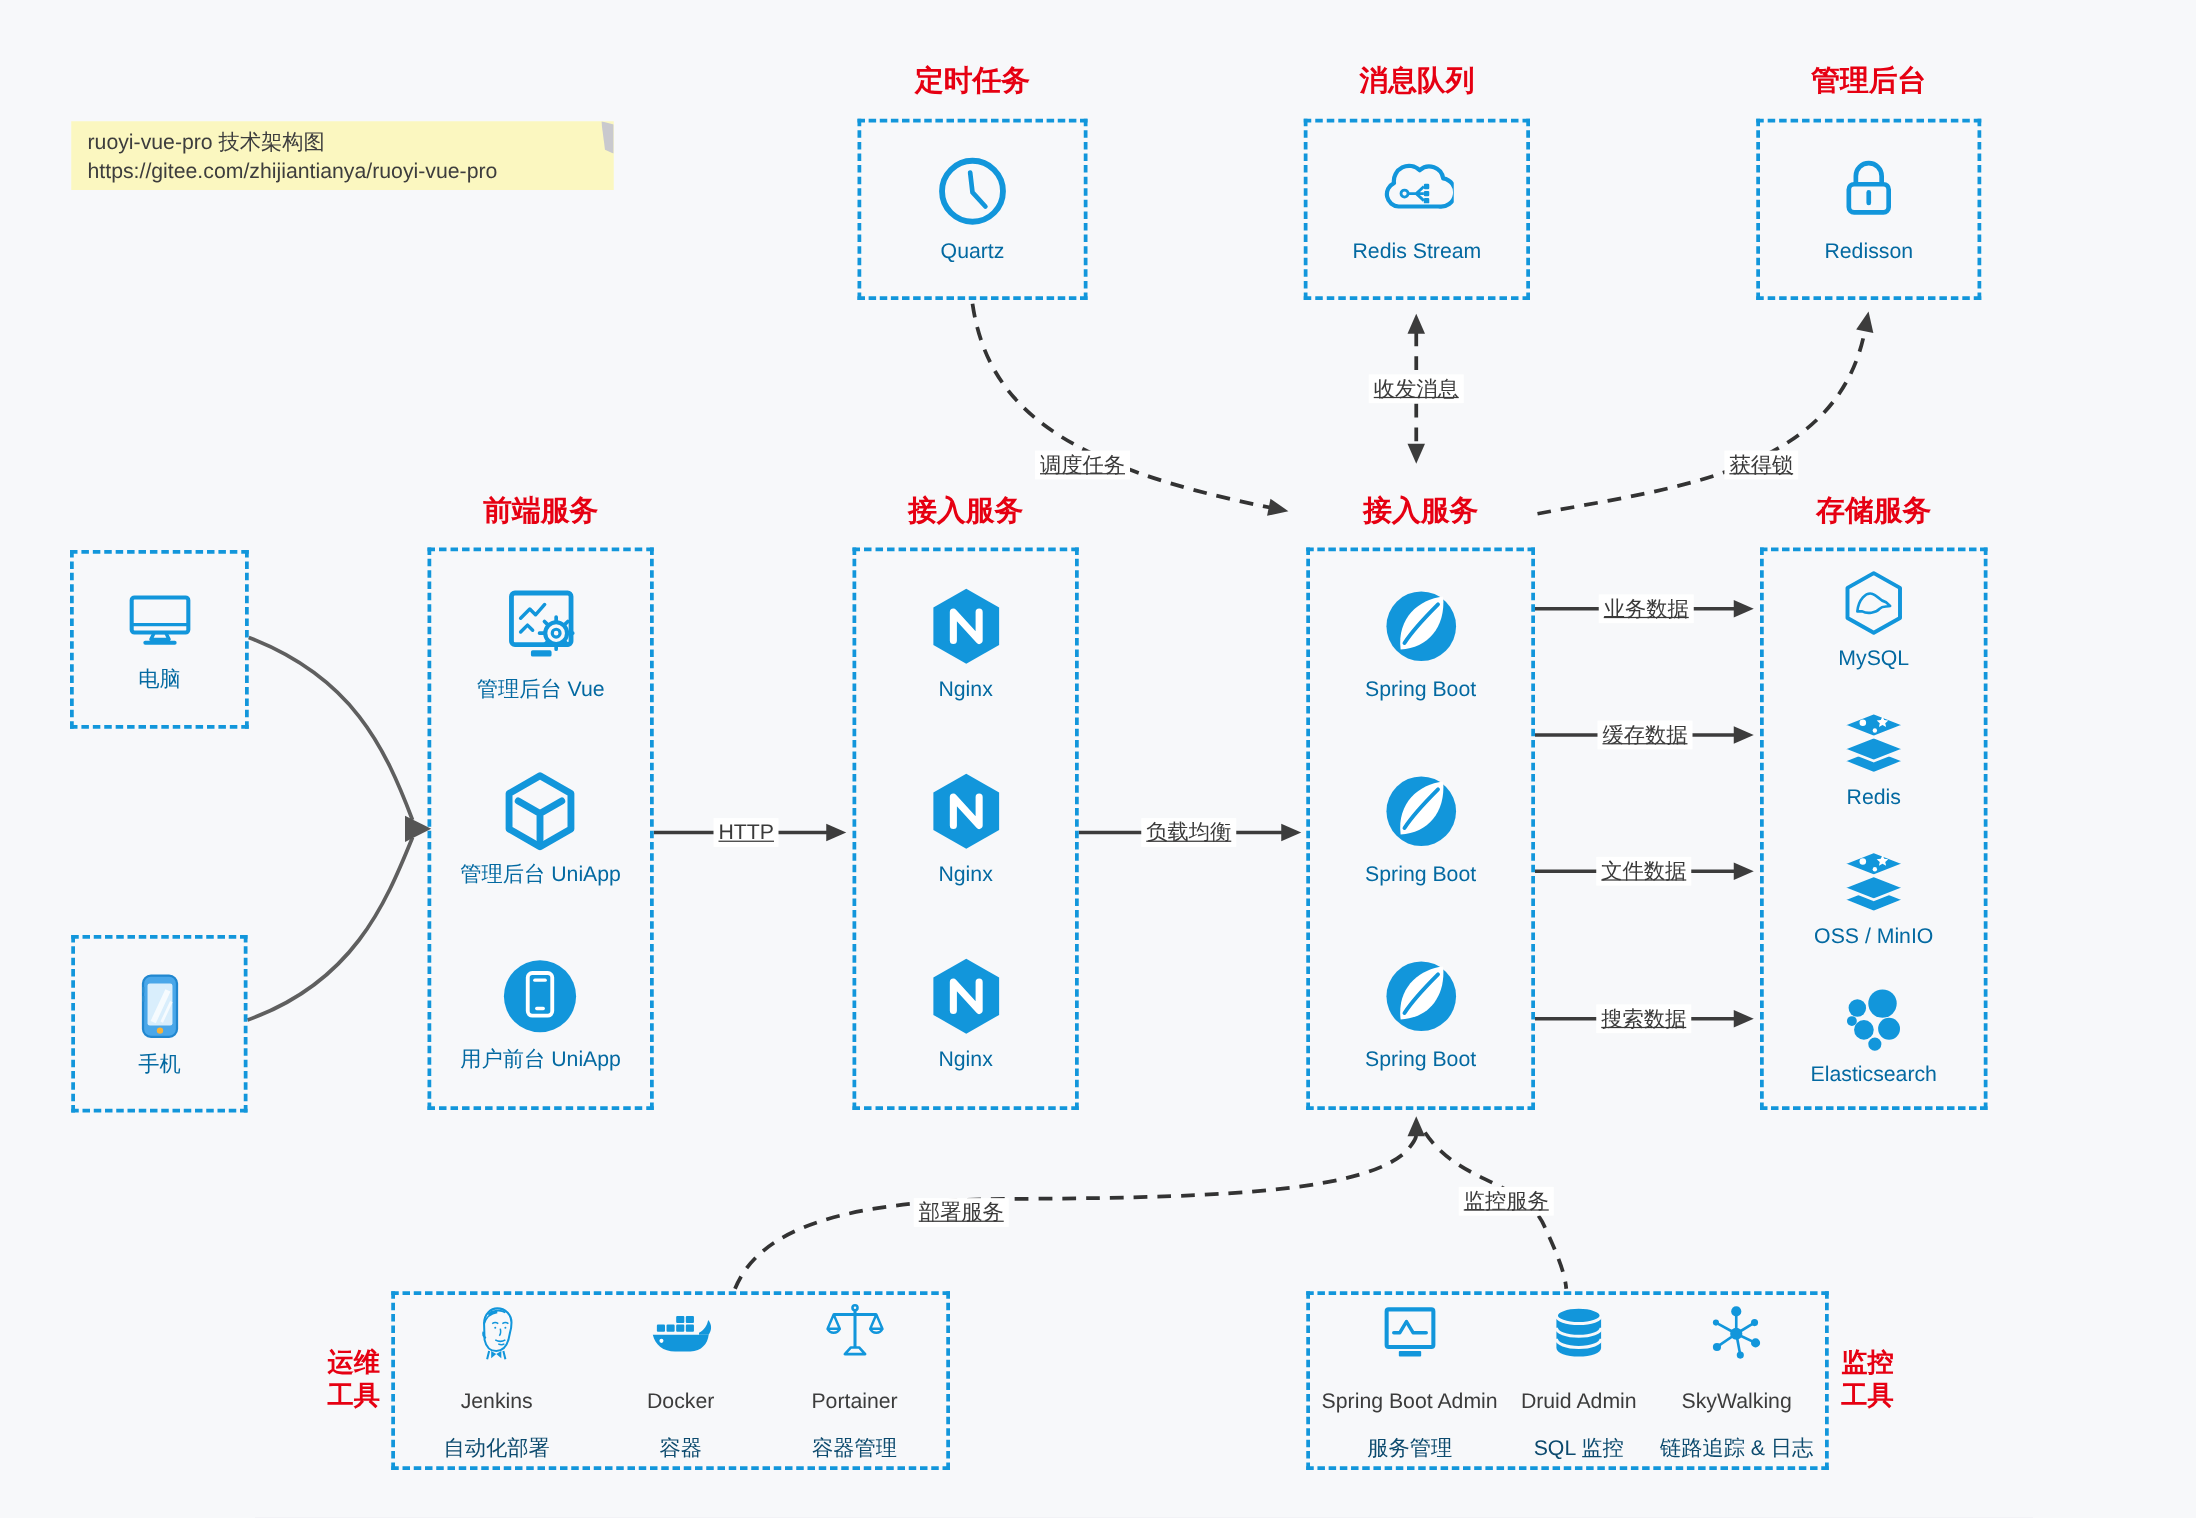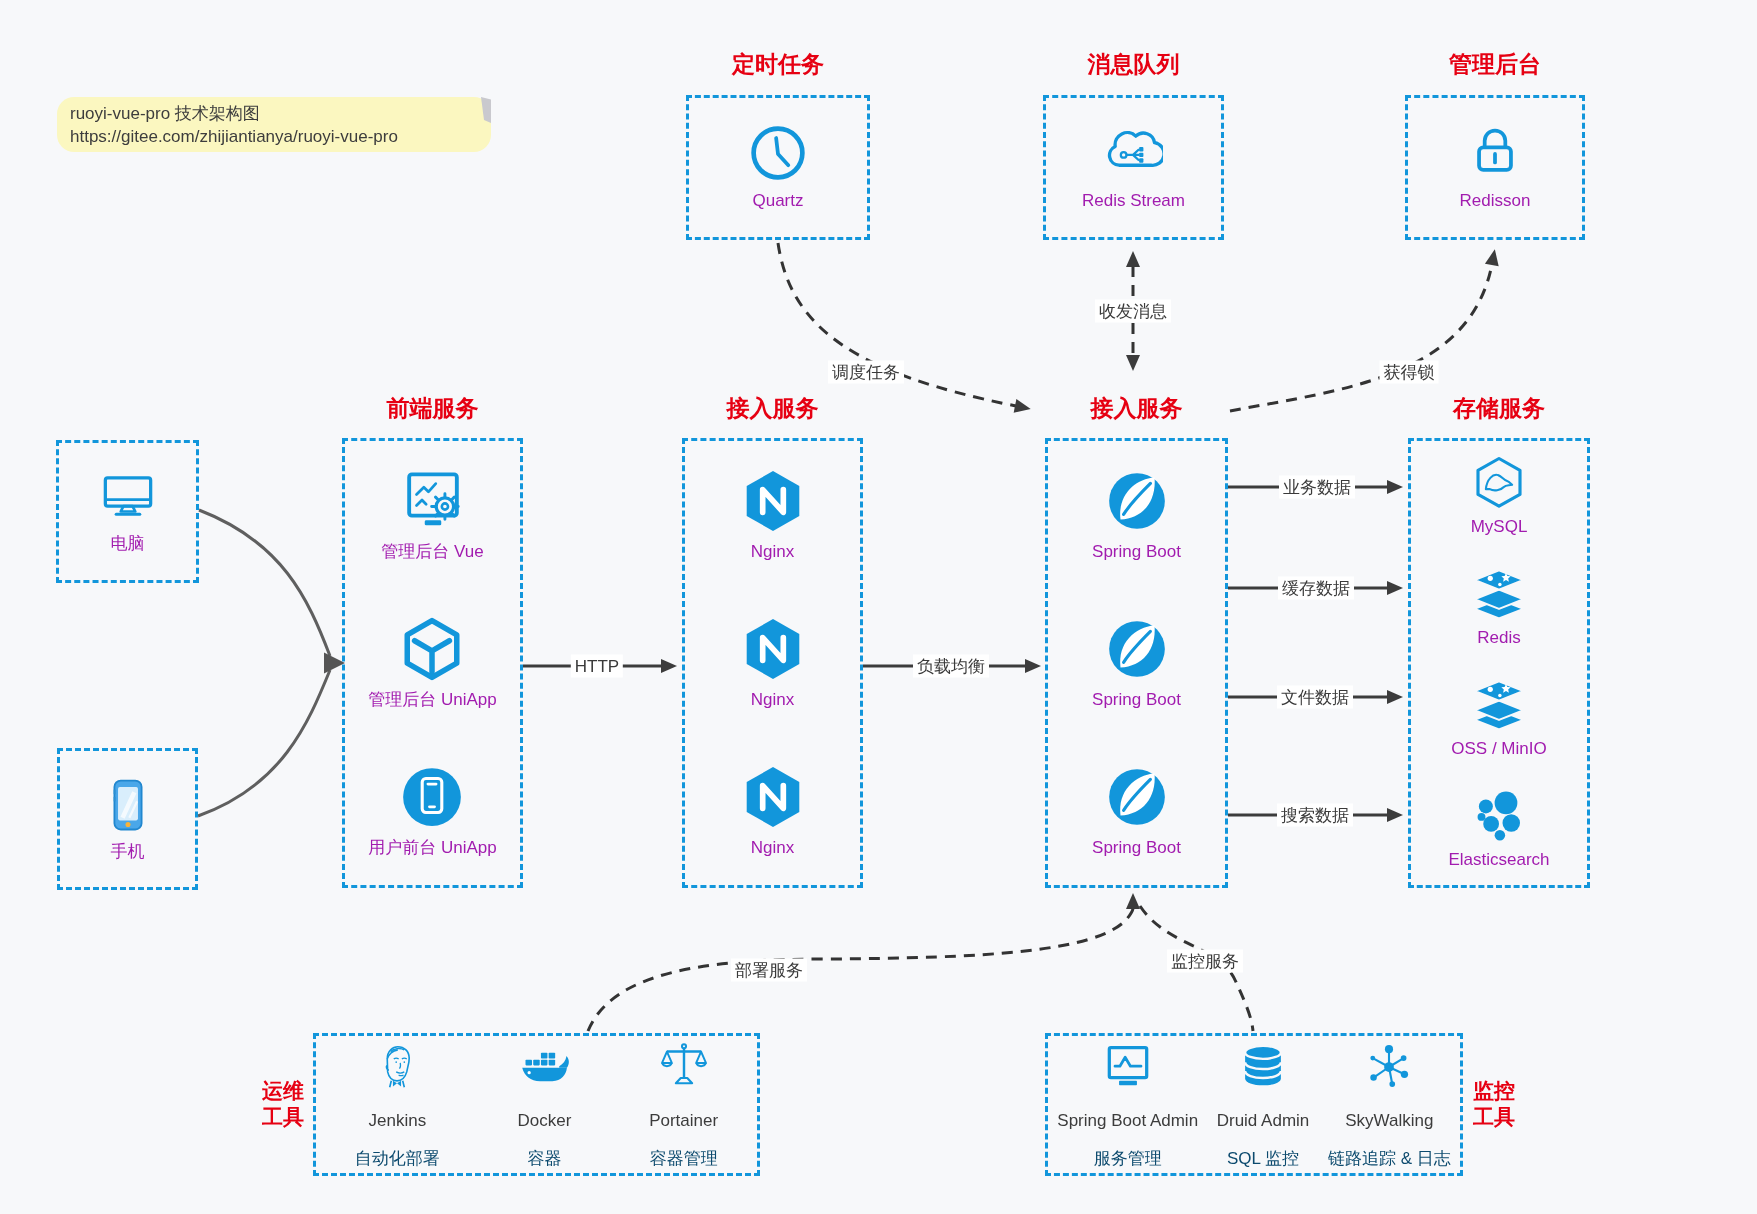--- a/index.html
+++ b/index.html
@@ -4,34 +4,34 @@
 <style>
   html,body{margin:0;padding:0;}
   body{font-family:"Liberation Sans","DejaVu Sans",sans-serif;background:#e9eaee;}
   .canvas{position:relative;width:1757px;height:1214px;background:#f7f8fa;overflow:hidden;}
   .wires{position:absolute;left:0;top:0;width:1757px;height:1214px;}
   .dash-box{position:absolute;border:3px dashed #1296db;box-sizing:border-box;
             display:flex;flex-direction:column;align-items:center;justify-content:space-around;}
   .group-title{position:absolute;font-weight:bold;font-size:23px;color:#e60012;text-align:center;height:28px;line-height:28px;}
   .side-title{position:absolute;font-weight:bold;font-size:21px;color:#e60012;text-align:center;line-height:26px;width:64px;}
   .node{display:flex;flex-direction:column;align-items:center;gap:7px;}
-  .node-label{font-size:17px;color:#a21caf;white-space:nowrap;text-align:right;line-height:22px;}
+  .node-label{font-size:17px;color:#0369a1;white-space:nowrap;text-align:right;line-height:22px;}
   .top-box .ic{width:60px;height:60px;}
   .client-box .ic{width:58px;height:58px;}
   .svc-ic{width:66px;height:66px;}
   .sto-ic{width:56px;height:56px;}
   .bot-ic{width:52px;height:52px;}
   .bottom-box{flex-direction:row;justify-content:space-around;align-items:center;}
   .bottom-item{display:flex;flex-direction:column;align-items:center;gap:17px;}
   .bottom-name{font-size:17px;color:#3c3c3c;line-height:21px;white-space:nowrap;text-align:center;}
   .bottom-desc{font-size:17px;color:#0c4a6e;line-height:21px;white-space:nowrap;}
   .edge-label{position:absolute;transform:translate(-50%,-50%);background:#ffffff;color:#3a3a3a;
-              font-size:17px;line-height:21px;padding:1px 4px;white-space:nowrap;}
+              font-size:17px;line-height:21px;padding:1px 4px;white-space:nowrap;text-decoration:underline;}
   .note{position:absolute;left:57px;top:97px;width:434px;height:55px;background:#fbf7c0;
-        font-size:17px;color:#3d3d3d;line-height:23px;padding:5px 0 0 13px;box-sizing:border-box;border-radius:17px;}
+        font-size:17px;color:#3d3d3d;line-height:23px;padding:5px 0 0 13px;box-sizing:border-box;}
   .note-fold{position:absolute;top:0;right:0;width:10px;height:26px;background:#c9c9ce;
              clip-path:polygon(0 0,100% 10%,100% 100%,30% 88%);}
 </style>
 </head>
 <body>
 
 <div class="canvas">
 
   <svg class="wires">
     <defs>

